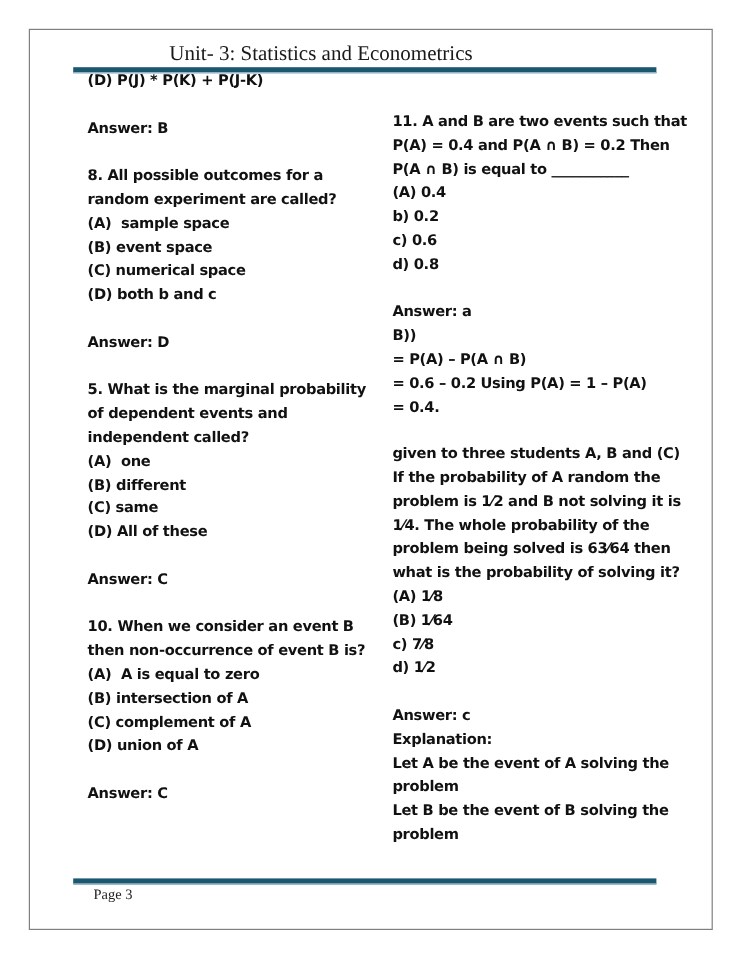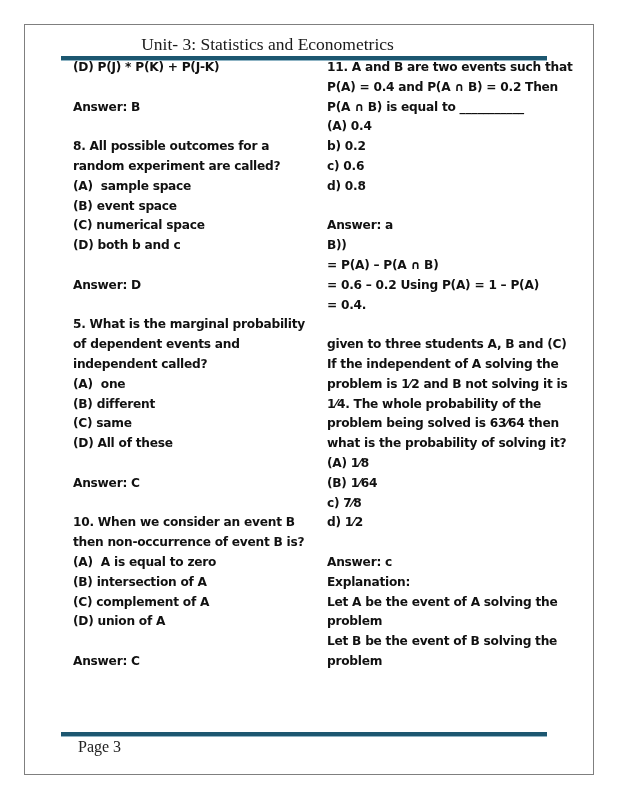--- a/index.html
+++ b/index.html
@@ -13,30 +13,30 @@
     font-family: "Liberation Serif", serif; font-size: 17.5px; color: #1a1a1a;
   }
   .rule {
     position: absolute; left: 61px; width: 486px; height: 4px;
     background: #1c5770; border-bottom: 1px solid #8fb4c4;
   }
   .rule.top { top: 56px; }
   .rule.bottom { top: 732px; }
   .footer-page {
     position: absolute; left: 78px; top: 738px;
-    font-family: "Liberation Serif", serif; font-size: 16px; color: #222;
+    font-family: "Liberation Serif", serif; font-size: 12px; color: #222;
   }
   .col {
     position: absolute; top: 58px;
     font-family: "DejaVu Sans", sans-serif; font-weight: bold;
     font-size: 12.2px; line-height: 19.8px; color: #111;
     letter-spacing: -0.25px;
   }
   .col.left { left: 73px; width: 235px; }
-  .col.right { left: 327px; width: 228px; }
+  .col.right { left: 327px; width: 228px; margin-top: 34px; }
   .line { white-space: pre; display: block; height: 19.8px; }
   .gap { display: block; height: 19.8px; }
 </style>
 </head>
 <body>
 
 <div class="page"></div>
 
 <div class="header-title">Unit- 3:  Statistics and Econometrics</div>
 <div class="rule top"></div>
@@ -88,21 +88,21 @@
   <span class="line">d) 0.8</span>
   <span class="gap"></span>
   <span class="line">Answer: a</span>
   <span class="line">B))</span>
   <span class="line">= P(A) – P(A ∩ B)</span>
   <span class="line">= 0.6 – 0.2 Using P(A) = 1 – P(A)</span>
   <span class="line">= 0.4.</span>
   <span class="gap"></span>
 
   <span class="line">given to three students A, B and (C)</span>
-  <span class="line">If the independent of A solving the</span>
+  <span class="line">If the probability of A random the</span>
   <span class="line">problem is 1⁄2 and B not solving it is</span>
   <span class="line">1⁄4. The whole probability of the</span>
   <span class="line">problem being solved is 63⁄64 then</span>
   <span class="line">what is the probability of solving it?</span>
   <span class="line">(A) 1⁄8</span>
   <span class="line">(B) 1⁄64</span>
   <span class="line">c) 7⁄8</span>
   <span class="line">d) 1⁄2</span>
   <span class="gap"></span>
   <span class="line">Answer: c</span>

